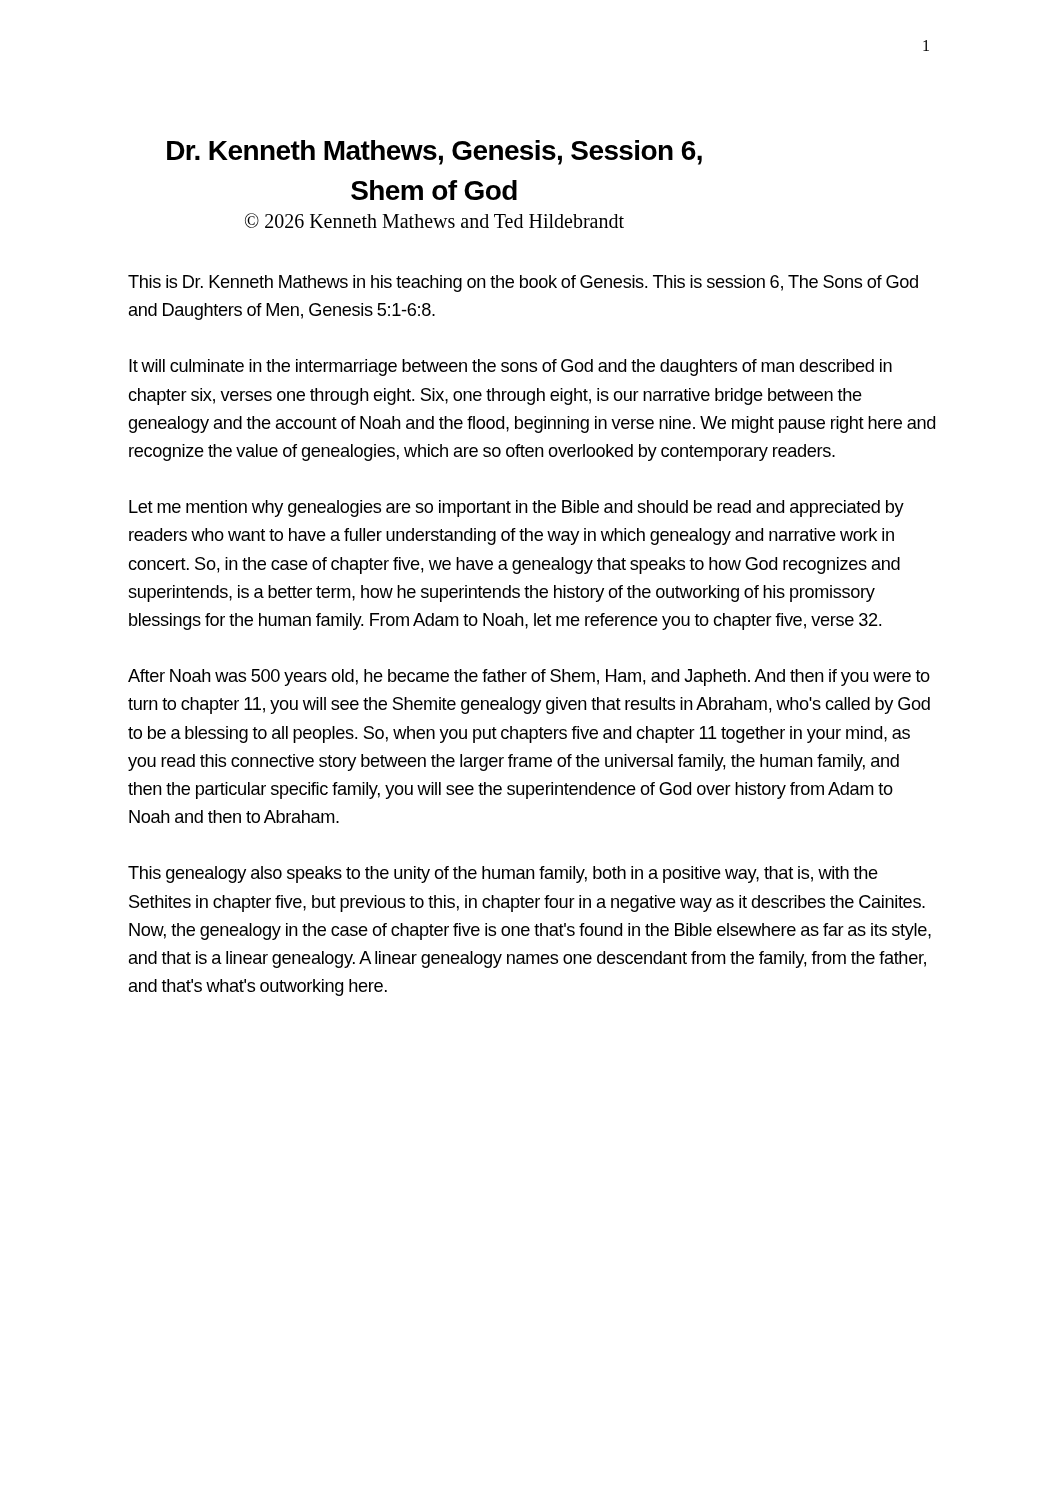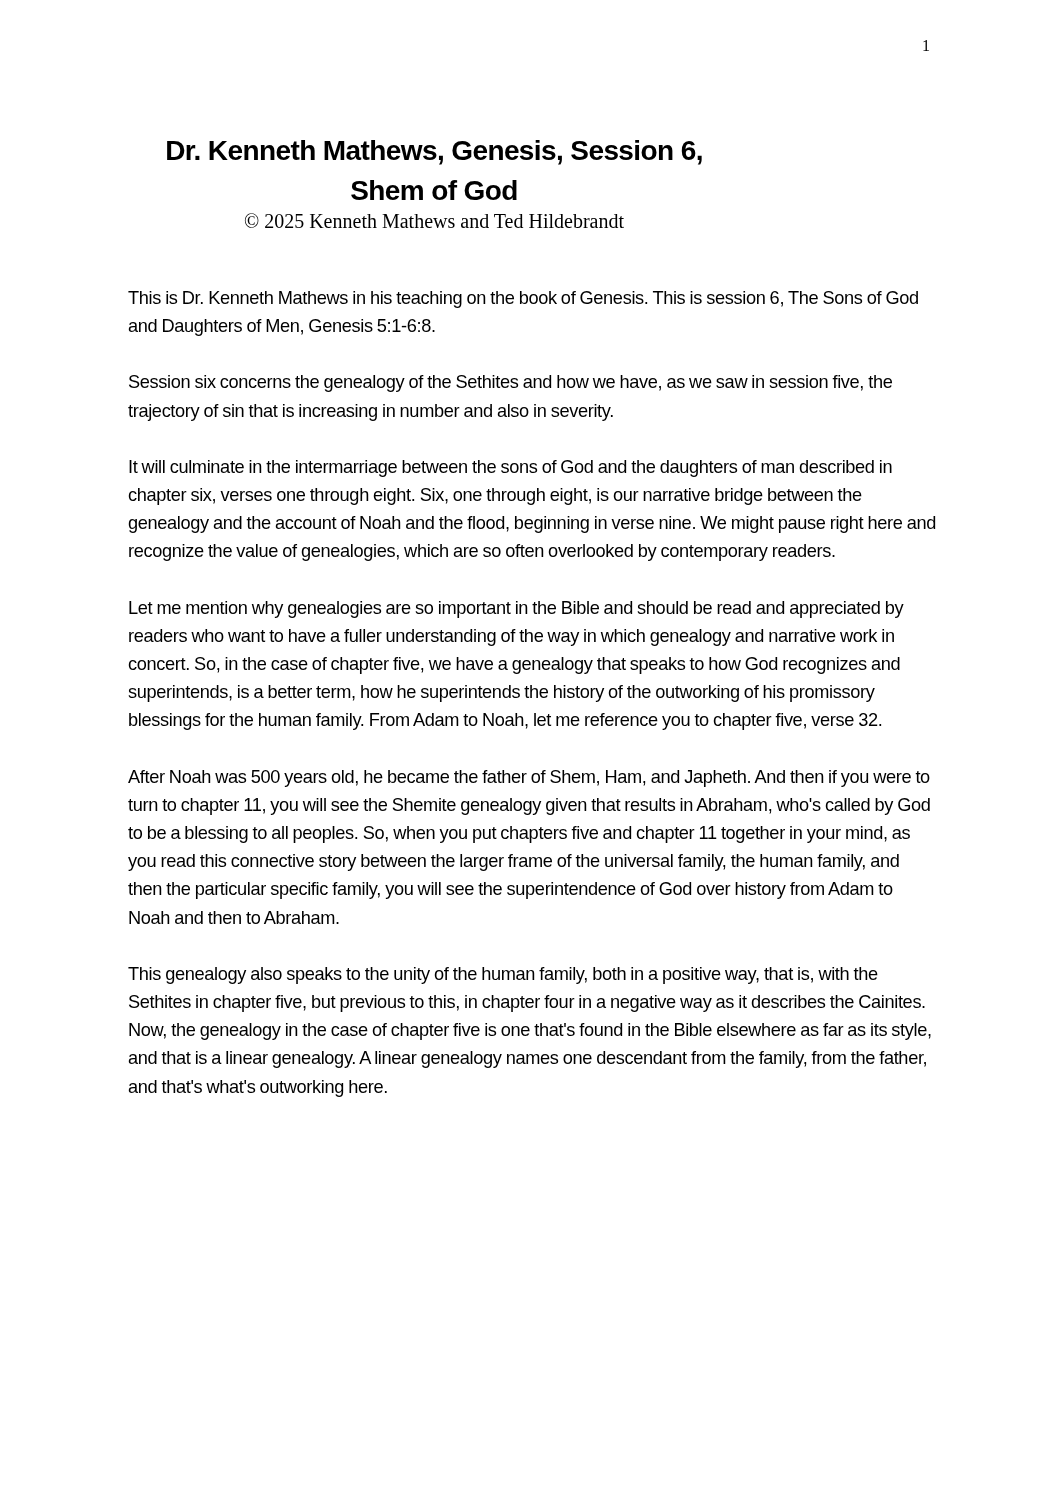--- a/index.html
+++ b/index.html
@@ -49,39 +49,37 @@
     .body-text {
       position: absolute;
       top: 268px;
       left: 128px;
       width: 808px;
       font-family: "Liberation Sans", sans-serif;
       font-size: 18.2px;
       line-height: 28.2px;
       letter-spacing: -0.35px;
       word-spacing: -0.5px;
-      margin-top: 16px;
     }
     .body-text p {
       margin: 0 0 28px 0;
     }
   </style>
 </head>
 <body>
 
 <div class="page-number">1</div>
 
 <div class="header">
   <h1 class="title">
     <span class="title-line">Dr. Kenneth Mathews, Genesis, Session 6,</span>
     <span class="title-line">Shem of God</span>
   </h1>
-  <div class="copyright">© 2025 Kenneth Mathews and Ted Hildebrandt</div>
+  <div class="copyright">© 2026 Kenneth Mathews and Ted Hildebrandt</div>
 </div>
 
 <div class="body-text">
   <p>This is Dr. Kenneth Mathews in his teaching on the book of Genesis. This is session 6, The Sons of God and Daughters of Men, Genesis 5:1-6:8.</p>
-  <p>Session six concerns the genealogy of the Sethites and how we have, as we saw in session five, the trajectory of sin that is increasing in number and also in severity.</p>
   <p>It will culminate in the intermarriage between the sons of God and the daughters of man described in chapter six, verses one through eight. Six, one through eight, is our narrative bridge between the genealogy and the account of Noah and the flood, beginning in verse nine. We might pause right here and recognize the value of genealogies, which are so often overlooked by contemporary readers.</p>
   <p>Let me mention why genealogies are so important in the Bible and should be read and appreciated by readers who want to have a fuller understanding of the way in which genealogy and narrative work in concert. So, in the case of chapter five, we have a genealogy that speaks to how God recognizes and superintends, is a better term, how he superintends the history of the outworking of his promissory blessings for the human family. From Adam to Noah, let me reference you to chapter five, verse 32.</p>
   <p>After Noah was 500 years old, he became the father of Shem, Ham, and Japheth. And then if you were to turn to chapter 11, you will see the Shemite genealogy given that results in Abraham, who's called by God to be a blessing to all peoples. So, when you put chapters five and chapter 11 together in your mind, as you read this connective story between the larger frame of the universal family, the human family, and then the particular specific family, you will see the superintendence of God over history from Adam to Noah and then to Abraham.</p>
   <p>This genealogy also speaks to the unity of the human family, both in a positive way, that is, with the Sethites in chapter five, but previous to this, in chapter four in a negative way as it describes the Cainites. Now, the genealogy in the case of chapter five is one that's found in the Bible elsewhere as far as its style, and that is a linear genealogy. A linear genealogy names one descendant from the family, from the father, and that's what's outworking here.</p>
 </div>
 
 </body></html>

